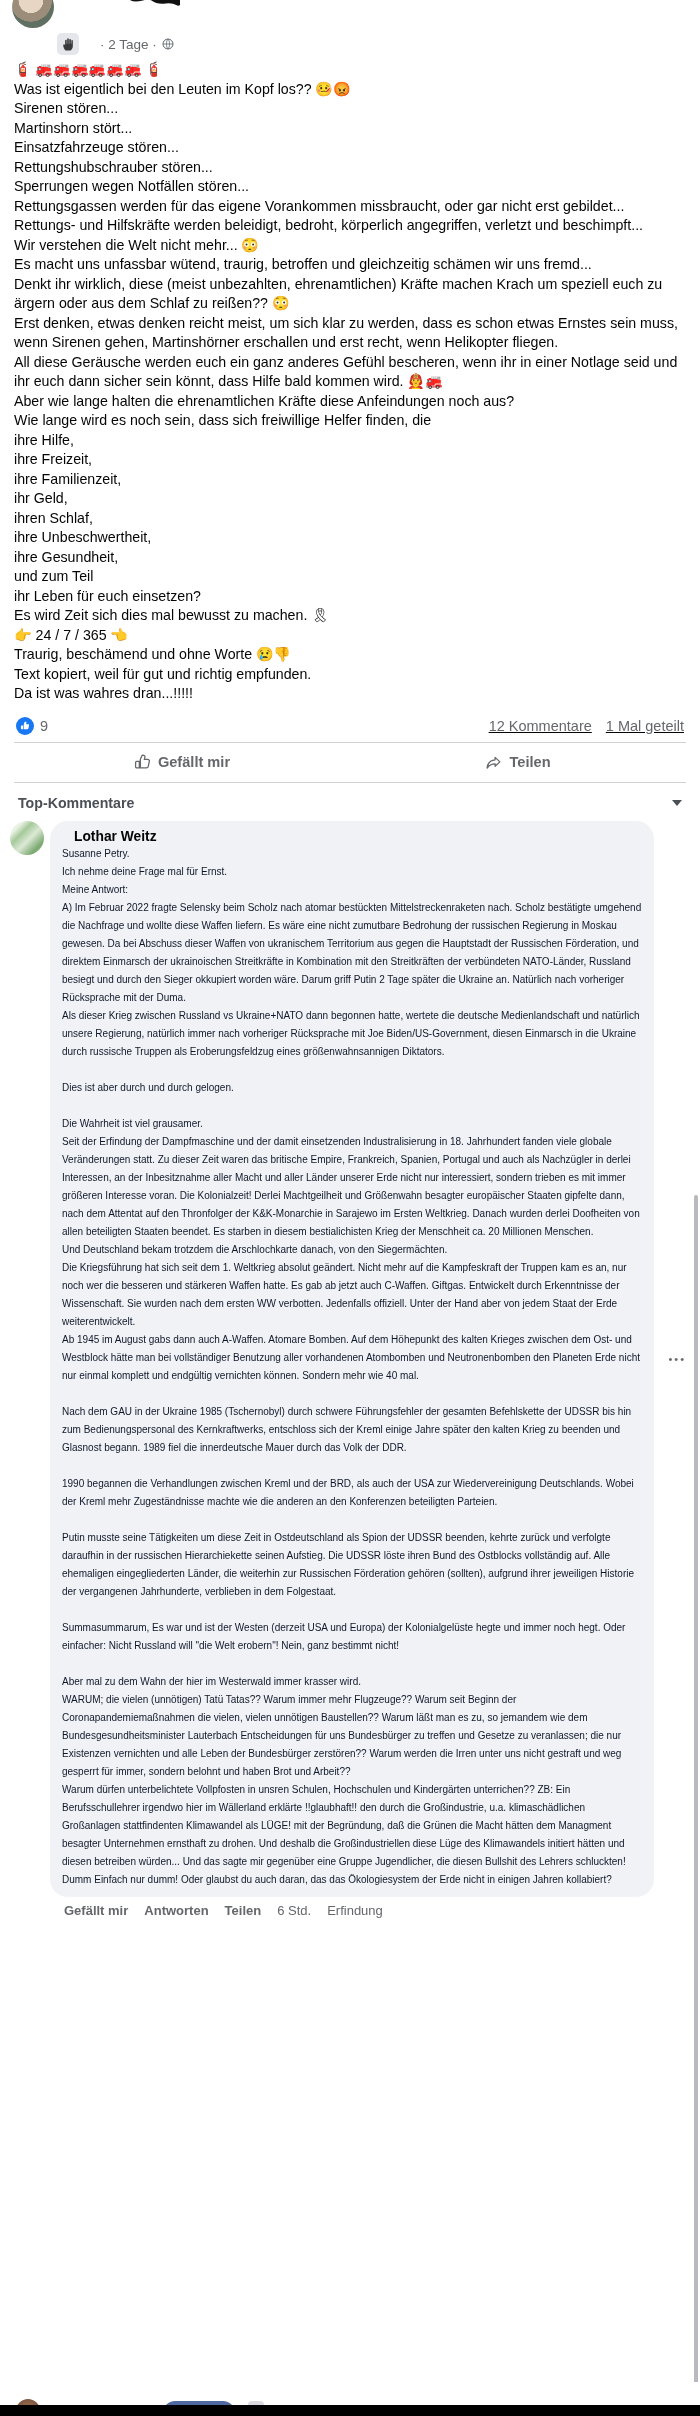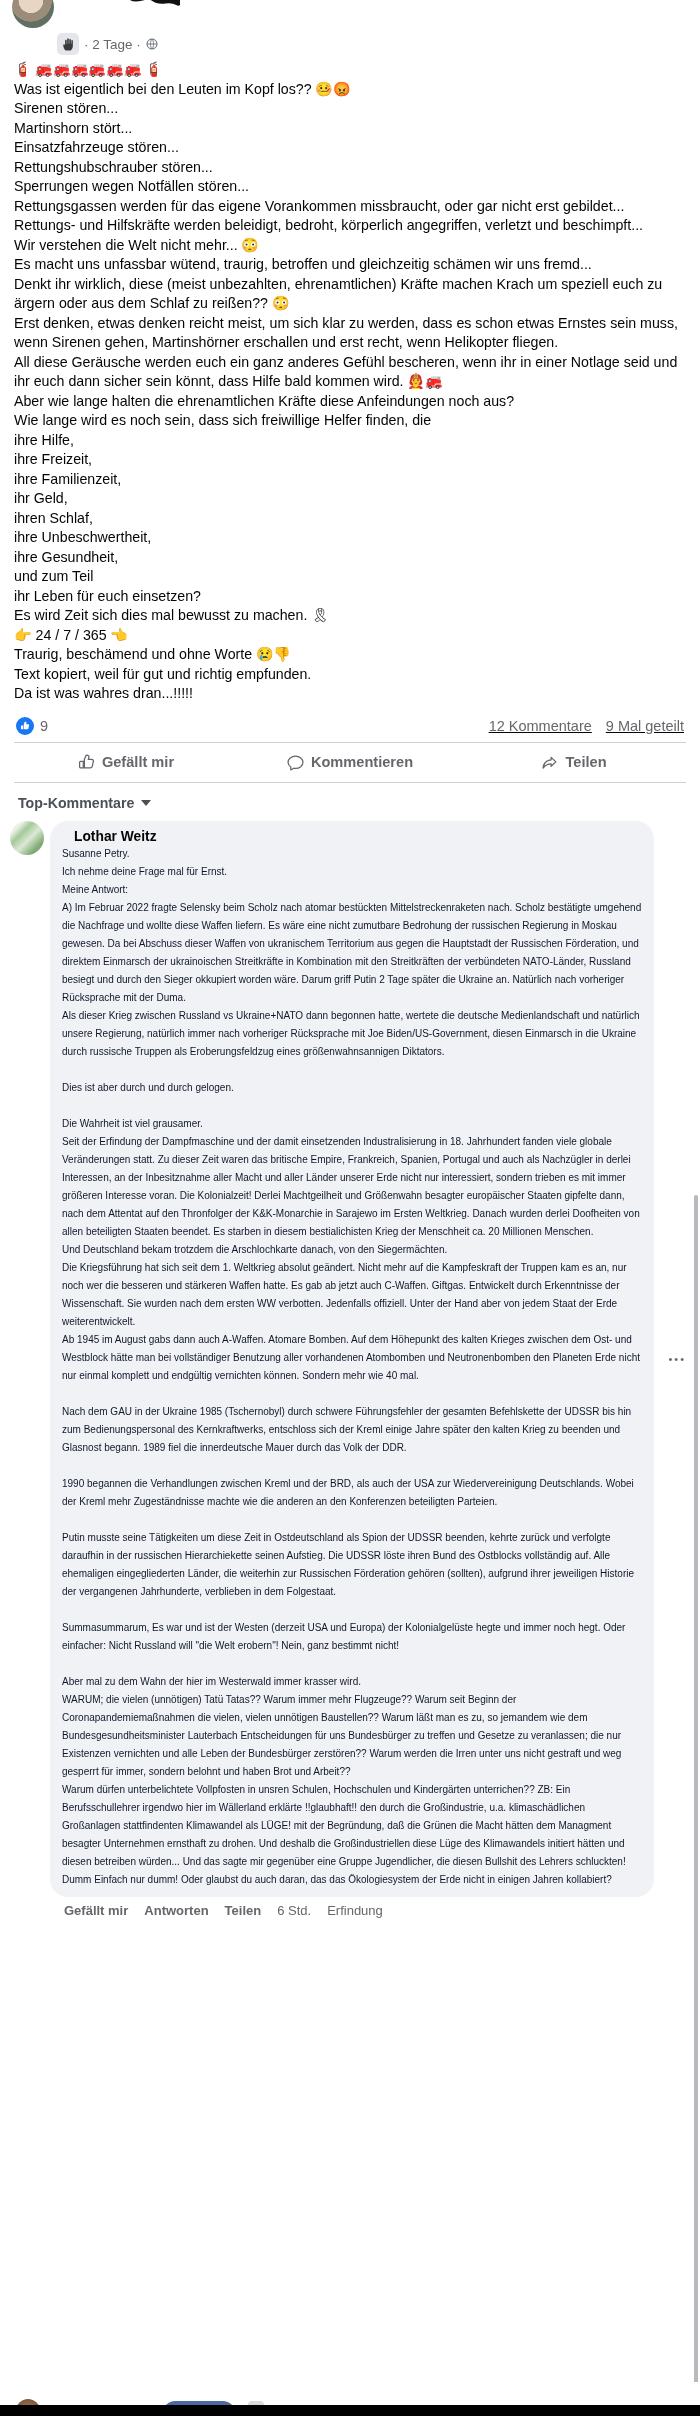--- a/index.html
+++ b/index.html
@@ -12,21 +12,21 @@
   .post-avatar{
     position:absolute;left:12px;top:-14px;width:42px;height:42px;border-radius:50%;
     background:radial-gradient(circle at 45% 35%, #e8d6c4 0 34%, #9c8d7a 35% 58%, #5f6f62 59% 100%);
   }
   .name-scribble{position:absolute;left:128px;top:-6px;}
   .meta-row{position:absolute;left:57px;top:33px;display:flex;align-items:center;gap:5px;}
   .profile-badge{
     width:22px;height:22px;border-radius:5px;background:#e4e6eb;
     display:flex;align-items:center;justify-content:center;
   }
-  .meta-text{color:#65676b;font-size:13.5px;}
+  .meta-text{color:#65676b;font-size:13.5px;margin-left:16px;}
   .globe{width:12px;height:12px;display:block;}
   
   .post-body{
     padding:2px 14px 6px 14px;font-size:14.2px;line-height:19.5px;
     white-space:pre-line;color:#050505;
   }
   
   .summary-row{display:flex;align-items:center;justify-content:space-between;padding:7px 16px;}
   .summary-left{display:flex;align-items:center;gap:6px;}
   .like-bubble{
@@ -37,21 +37,21 @@
   .summary-right{display:flex;gap:14px;text-decoration:underline;}
   .divider{border-top:1px solid #ced0d4;margin:0 14px;}
   
   .action-bar{display:flex;padding:2px 14px;}
   .action-btn{
     flex:1;display:flex;align-items:center;justify-content:center;gap:7px;
     padding:9px 0;border:none;background:none;color:#65676b;
     font-family:inherit;font-size:14.6px;font-weight:bold;cursor:pointer;border-radius:4px;
   }
   
-  .sort-row{display:flex;justify-content:flex-start;align-items:center;padding:12px 18px 8px;gap:7px;}
+  .sort-row{display:flex;justify-content:space-between;align-items:center;padding:12px 18px 8px;gap:7px;}
   .sort-label{color:#4b4f56;font-size:14.2px;font-weight:bold;}
   .caret-down{width:0;height:0;border-left:5px solid transparent;border-right:5px solid transparent;border-top:6px solid #4b4f56;}
   .comment{display:flex;align-items:flex-start;padding:2px 8px 0 10px;}
   .comment-avatar{
     flex:none;width:34px;height:34px;border-radius:50%;margin-right:6px;
     background:linear-gradient(135deg,#eaf2e4 0 20%,#a5c99b 35%,#dce9d5 55%,#7aa86f 80%,#c9ddc0 100%);
   }
   .comment-bubble{
     background:#f0f2f5;border-radius:18px;padding:8px 12px;width:606px;box-sizing:border-box;
   }
@@ -133,41 +133,35 @@
   <div class="summary-left">
     <span class="like-bubble">
       <svg class="icon-svg" width="10" height="10" viewBox="0 0 16 16">
         <path d="M5 7v6H2.5a1 1 0 0 1-1-1V8a1 1 0 0 1 1-1H5zm1 6h5.5a2 2 0 0 0 2-1.6l.8-4A1.6 1.6 0 0 0 12.7 5H9.8l.5-2.2A1.3 1.3 0 0 0 9 1.2L8.6 1a1 1 0 0 0-1.1.5L6 5v8z" fill="#fff"></path>
       </svg>
     </span>
     <span class="count-text">9</span>
   </div>
   <div class="summary-right">
     <span class="count-text">12 Kommentare</span>
-    <span class="count-text">9 Mal geteilt</span>
+    <span class="count-text">1 Mal geteilt</span>
   </div>
 </div>
 
 <div class="divider"></div>
 
 <div class="action-bar">
   <button class="action-btn">
     <svg class="icon-svg" width="17" height="17" viewBox="0 0 16 16">
       <path d="M5 7v6H2.5a1 1 0 0 1-1-1V8a1 1 0 0 1 1-1H5zm1 6h5.5a2 2 0 0 0 2-1.6l.8-4A1.6 1.6 0 0 0 12.7 5H9.8l.5-2.2A1.3 1.3 0 0 0 9 1.2L8.6 1a1 1 0 0 0-1.1.5L6 5v8z" fill="none" stroke="#65676b" stroke-width="1.2"></path>
     </svg>
     <span>Gefällt mir</span>
   </button>
   <button class="action-btn">
     <svg class="icon-svg" width="17" height="17" viewBox="0 0 16 16">
-      <path d="M8 2C4.1 2 1 4.6 1 7.8c0 1.8 1 3.4 2.6 4.5V15l2.8-1.6c.5.1 1 .2 1.6.2 3.9 0 7-2.6 7-5.8S11.9 2 8 2z" fill="none" stroke="#65676b" stroke-width="1.2" stroke-linejoin="round"></path>
-    </svg>
-    <span>Kommentieren</span>
-  </button>
-  <button class="action-btn">
-    <svg class="icon-svg" width="17" height="17" viewBox="0 0 16 16">
       <path d="M9.5 3.2 14 7.4l-4.5 4.2V9.2C6.2 9.2 3.6 10.8 2 13.2c.3-4.2 2.7-7.2 7.5-7.7V3.2z" fill="none" stroke="#65676b" stroke-width="1.2" stroke-linejoin="round"></path>
     </svg>
     <span>Teilen</span>
   </button>
 </div>
 
 <div class="divider"></div>
 
 <div class="sort-row">
   <span class="sort-label">Top-Kommentare</span>

